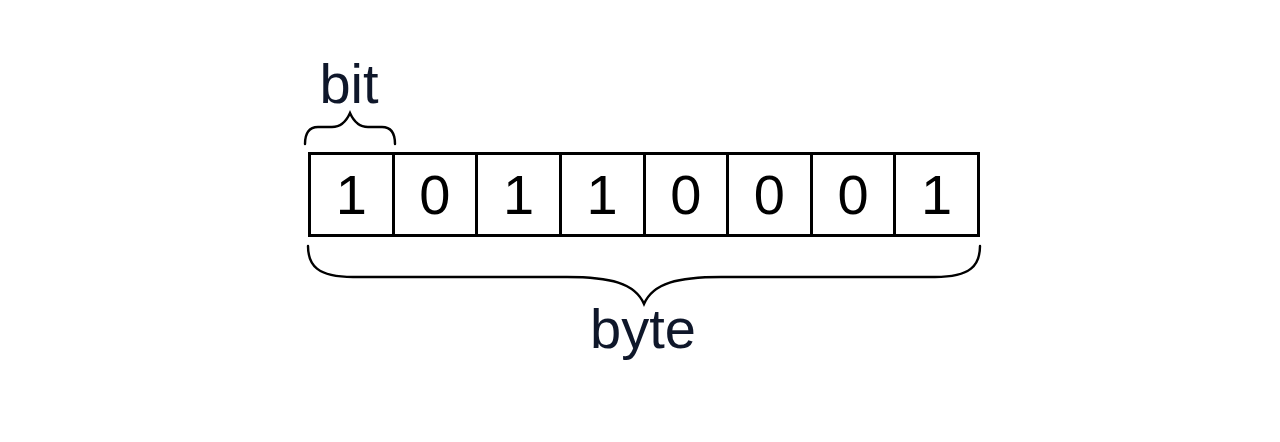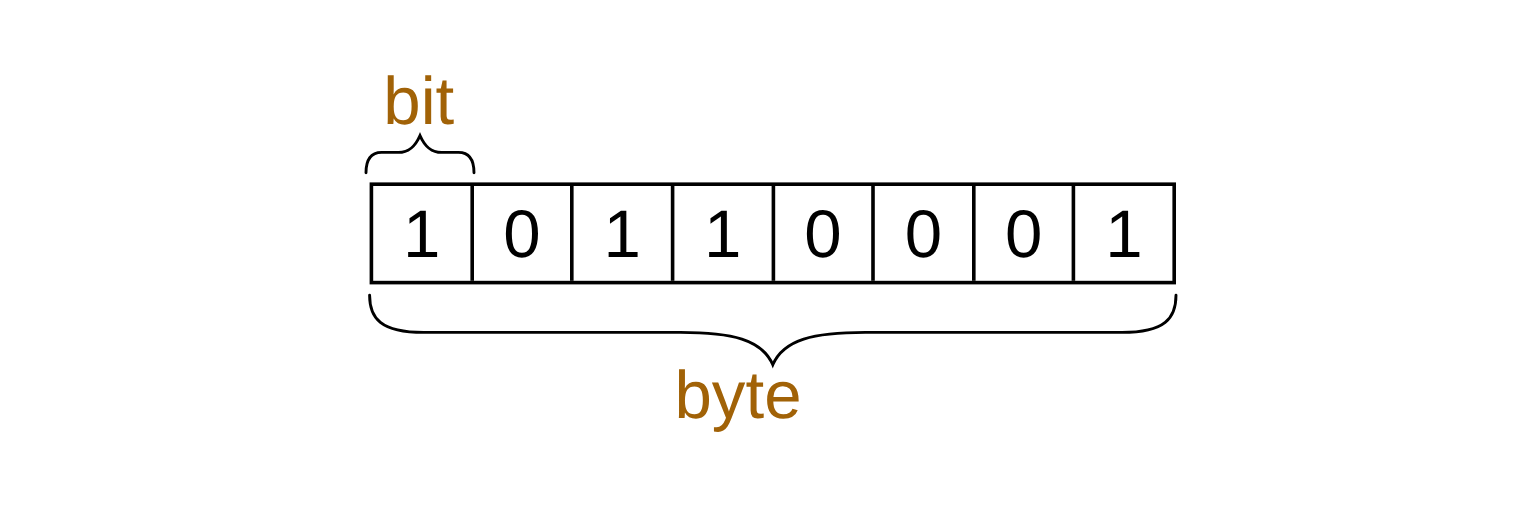--- a/index.html
+++ b/index.html
@@ -13,27 +13,27 @@
     height: 442px;
     background: #ffffff;
     overflow: hidden;
     font-family: "Liberation Sans", sans-serif;
     color: #000000;
   }
   .label {
     position: absolute;
     font-size: 56px;
     line-height: 1;
-    color: #a16207;
+    color: #0f172a;
     transform: translateX(-50%);
     white-space: nowrap;
     user-select: none;
   }
   .bit-label  { left: 349px; top: 56px; }
-  .byte-label { left: 615px; top: 301px; text-align: right; }
+  .byte-label { left: 643px; top: 301px; text-align: right; }
 
   .brace-svg {
     position: absolute;
     display: block;
   }
   .bit-brace  { left: 302px; top: 109px; width: 96px;  height: 38px; }
   .byte-brace { left: 305px; top: 243px; width: 678px; height: 66px; }
 
   .bits-row {
     position: absolute;

